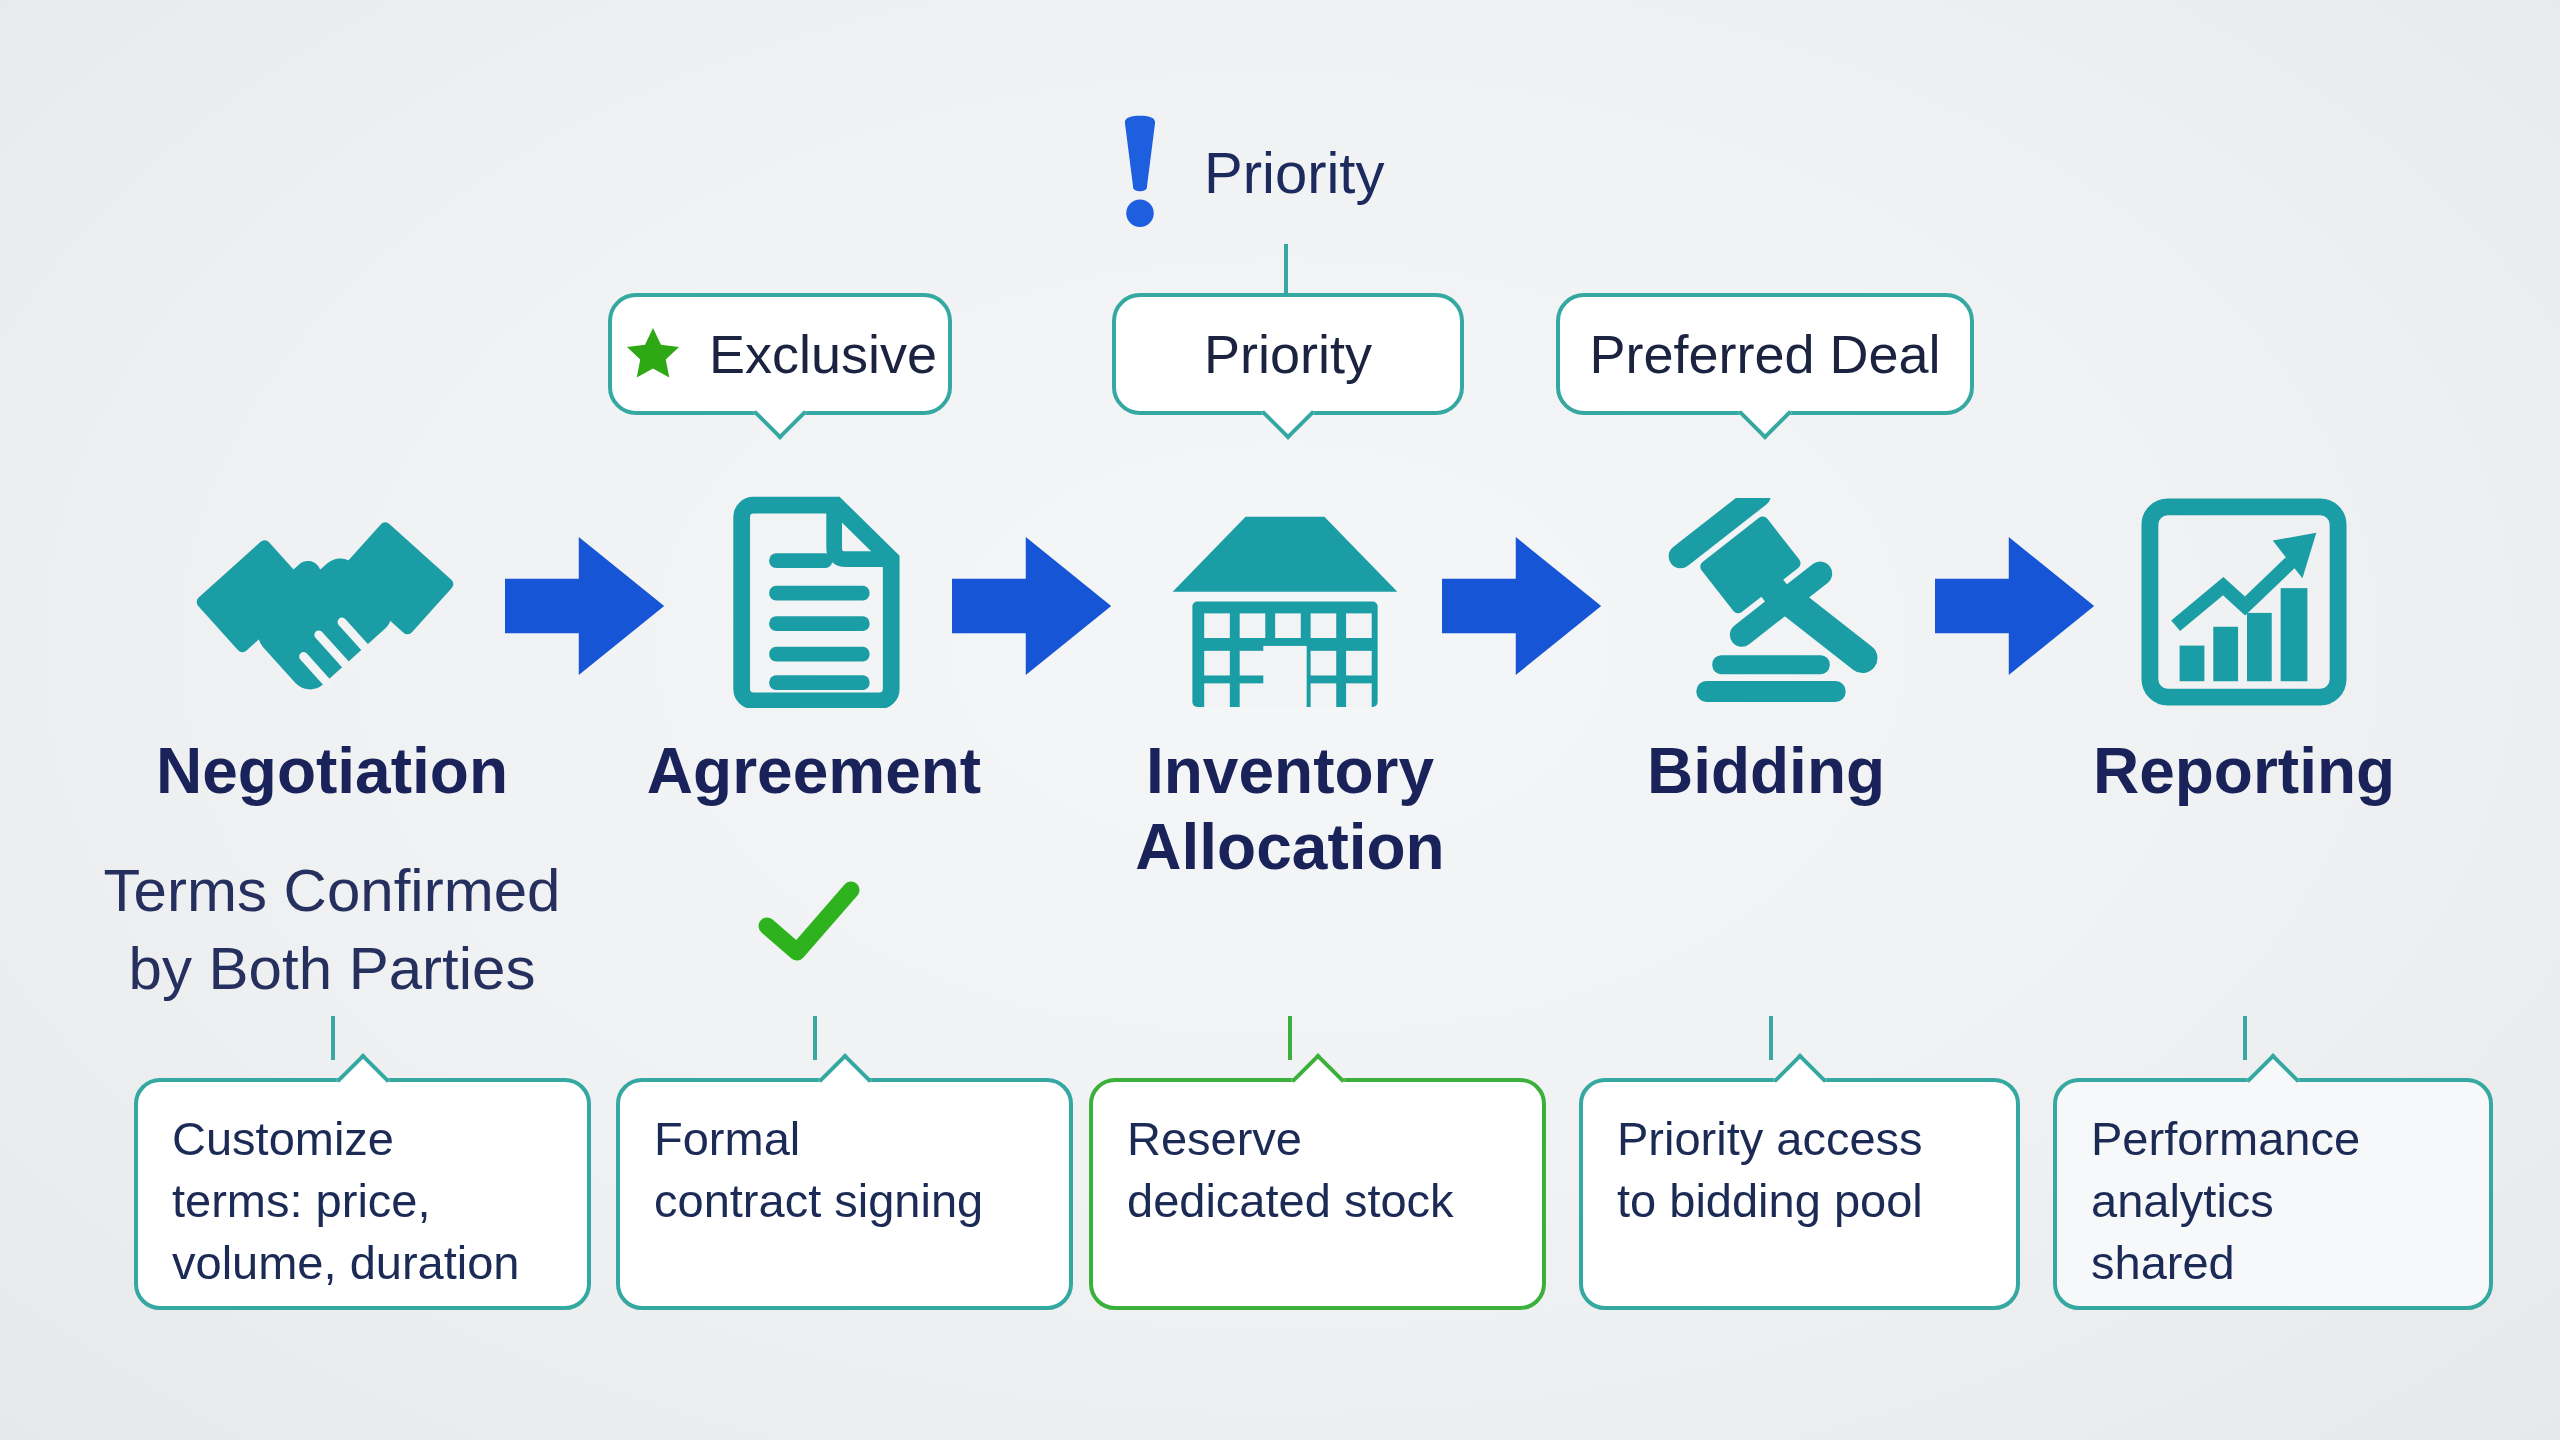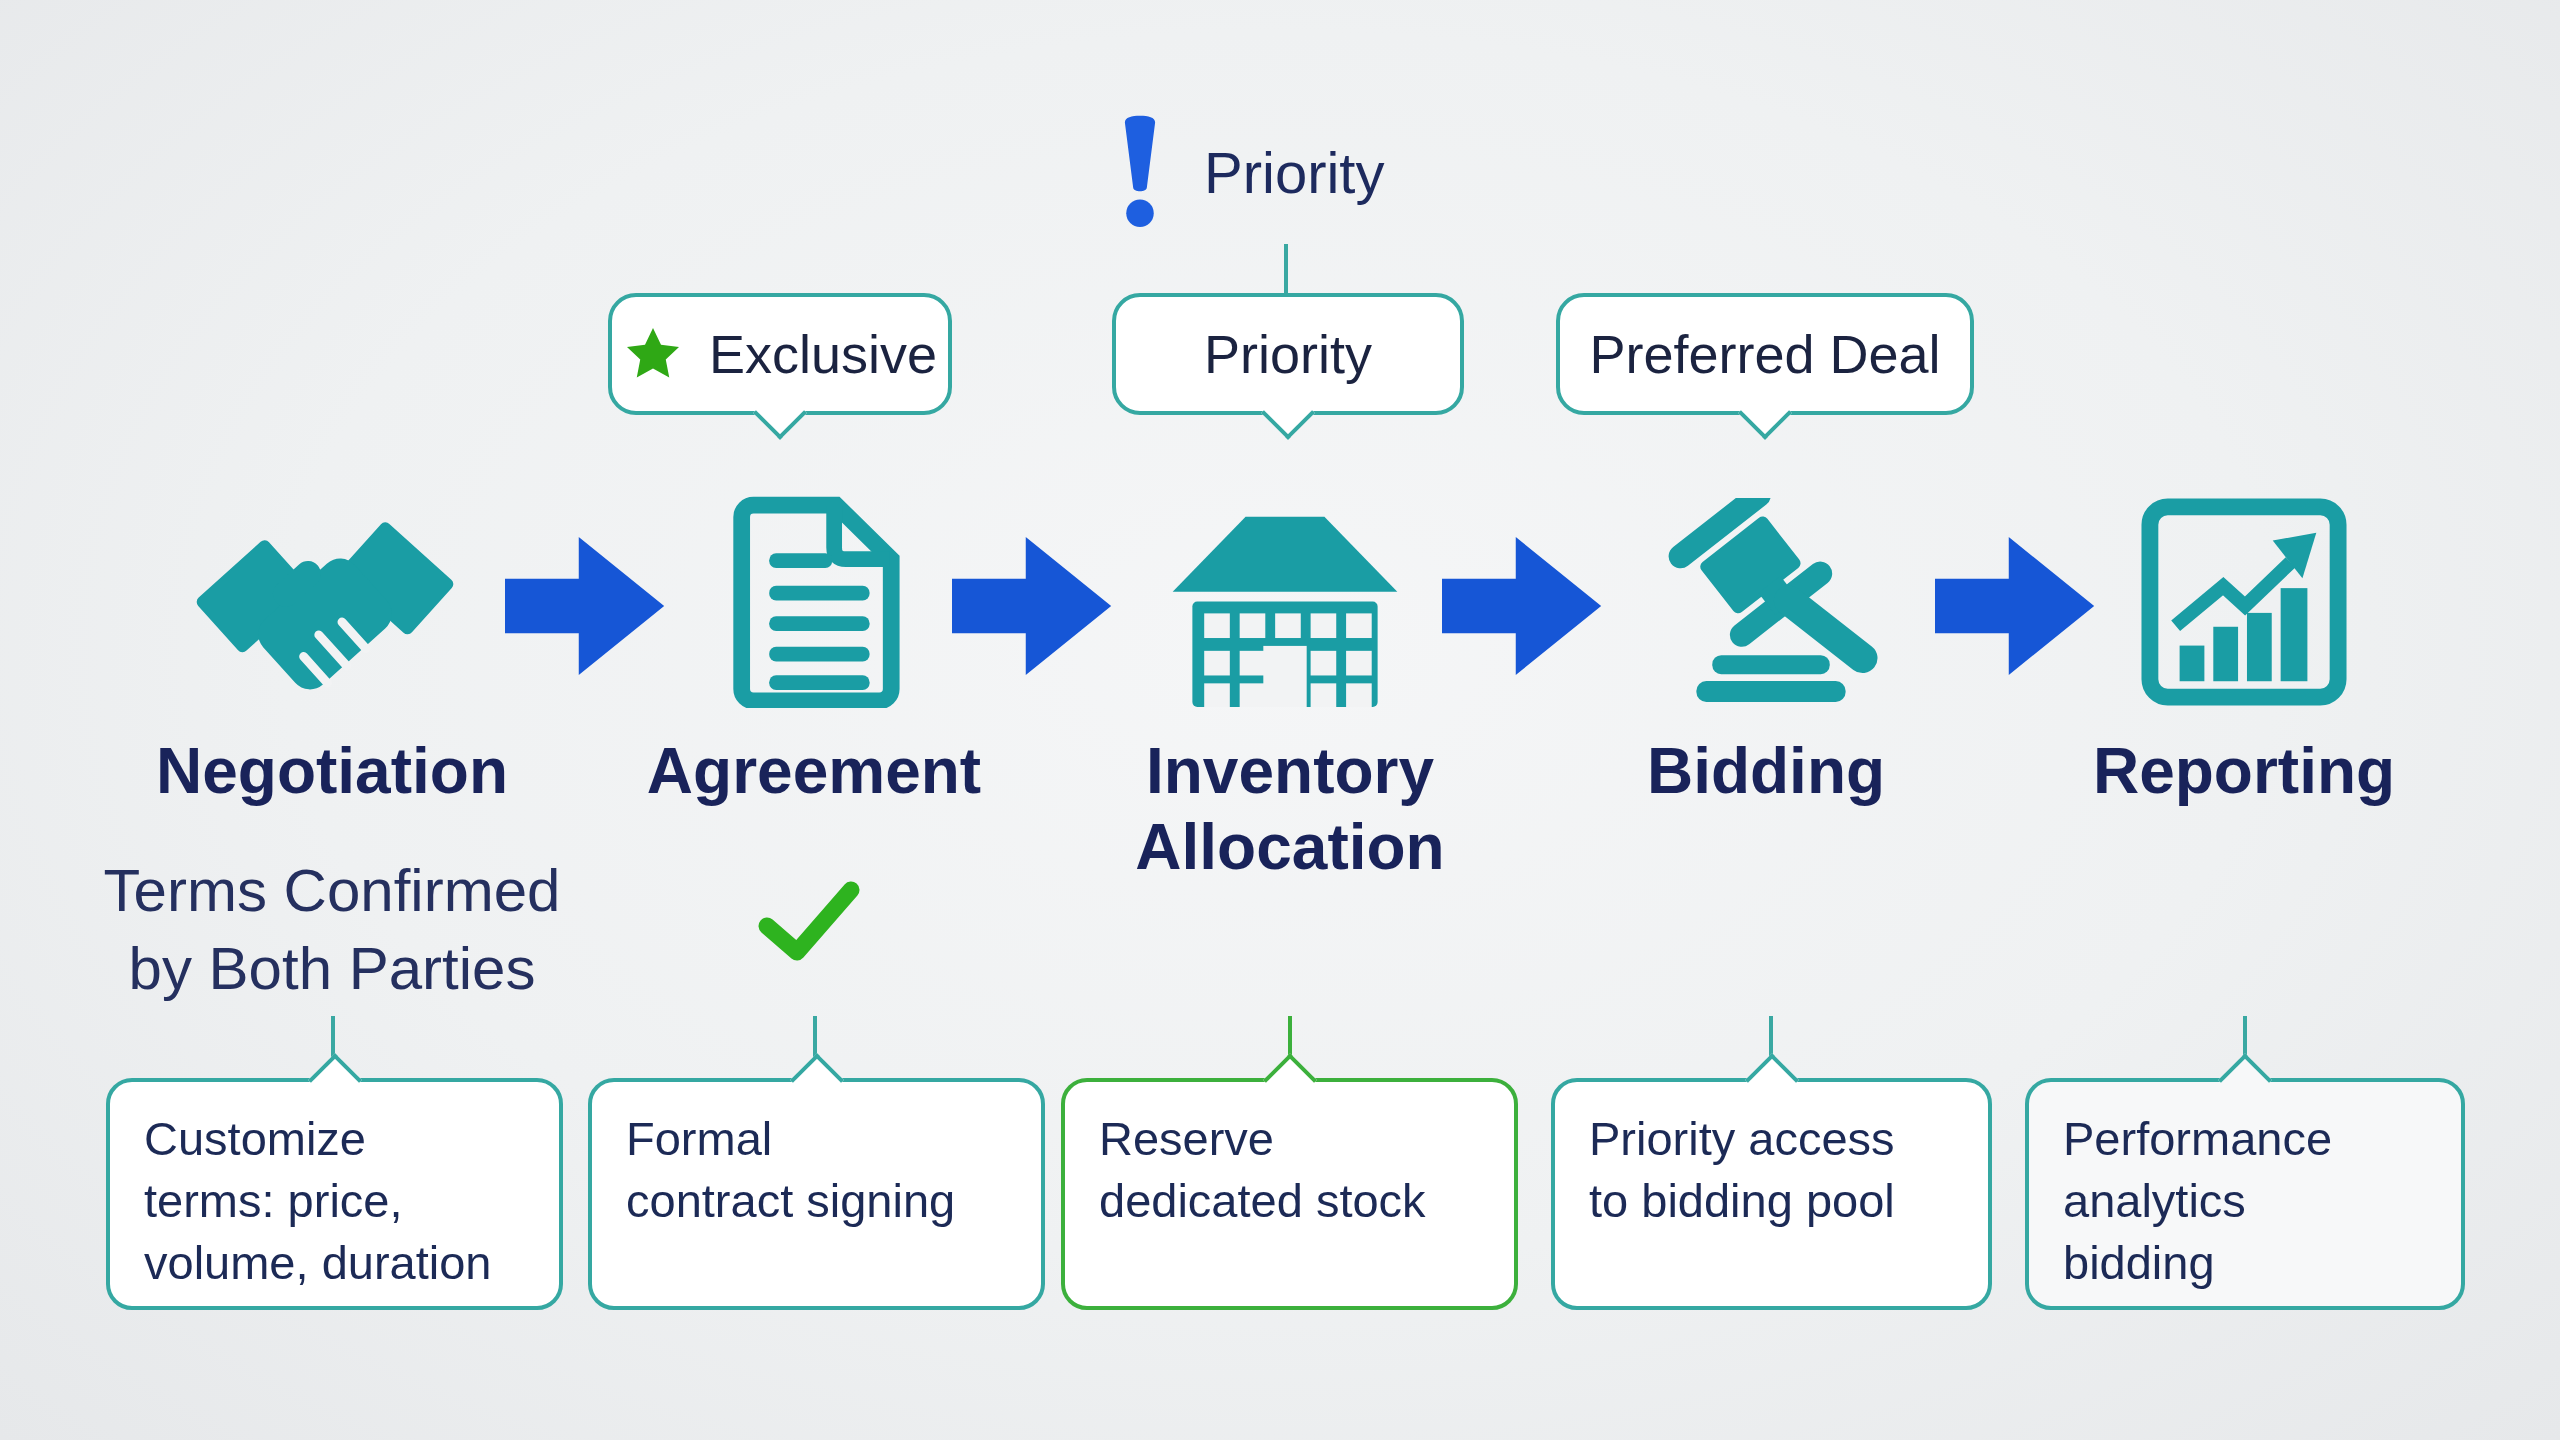--- a/index.html
+++ b/index.html
@@ -58,21 +58,21 @@
   
   .vline-b1{left:331px; top:1016px; height:44px;}
   .vline-b2{left:813px; top:1016px; height:44px;}
   .vline-b3{left:1288px; top:1016px; height:44px; background:#3cb03c;}
   .vline-b4{left:1769px; top:1016px; height:44px;}
   .vline-b5{left:2243px; top:1016px; height:44px;}
   
   .note-box{
     position:absolute; top:1078px; height:232px; box-sizing:border-box;
     background:#fff; border:4px solid #35a8a2; border-radius:26px;
-    padding:26px 34px; font-size:47px; line-height:1.32; color:#1c2a56; white-space:pre-line;
+    padding:26px 34px; font-size:47px; line-height:1.32; color:#1c2a56; white-space:pre-line;margin-left:28px;
   }
   .note-box::before{
     content:""; position:absolute; left:50%; top:-21px; width:34px; height:34px;
     background:#fff; border-left:4px solid #35a8a2; border-top:4px solid #35a8a2;
     transform:translateX(-50%) rotate(45deg);
   }
   .nb1{left:106px; width:457px;}
   .nb2{left:588px; width:457px;}
   .nb3{left:1061px; width:457px; border-color:#3cb03c;}
   .nb3::before{border-color:#3cb03c;}
@@ -232,15 +232,15 @@
 terms: price,
 volume, duration</div>
   <div class="note-box nb2">Formal
 contract signing</div>
   <div class="note-box nb3">Reserve
 dedicated stock</div>
   <div class="note-box nb4">Priority access
 to bidding pool</div>
   <div class="note-box nb5">Performance
 analytics
-bidding</div>
+shared</div>
 
 </div>
 
 </body></html>

